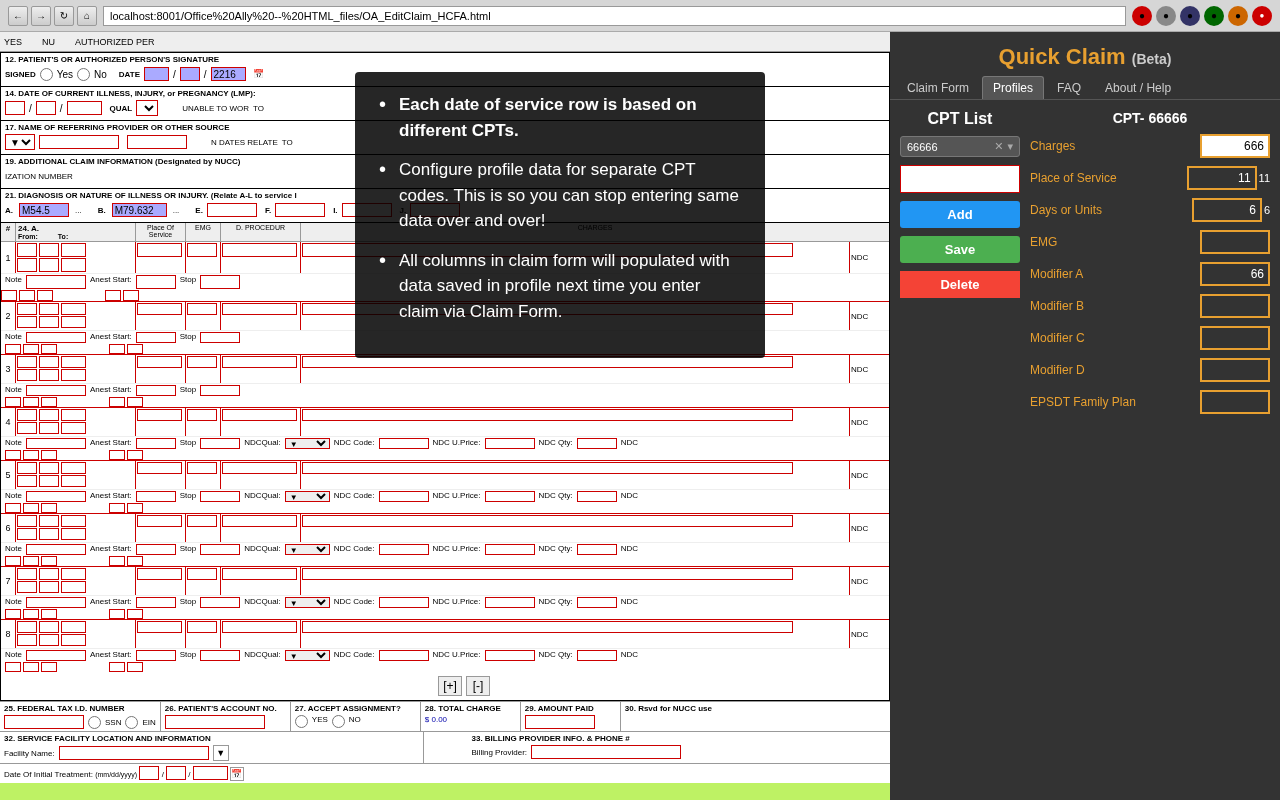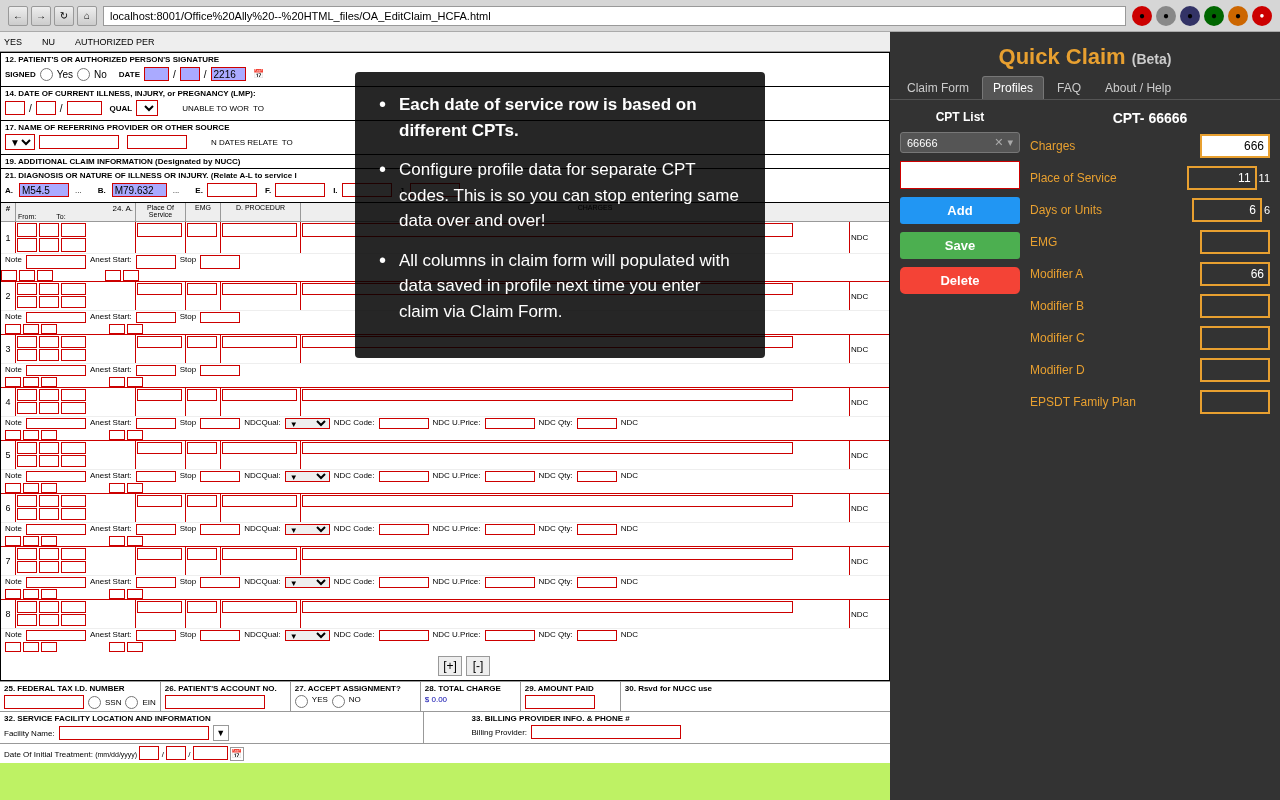--- a/index.html
+++ b/index.html
@@ -25,32 +25,32 @@
     .qc-title { text-align: center; padding: 12px 0 6px; font-size: 22px; color: #e8a030; font-weight: bold; }
     .qc-title span.beta { font-size: 14px; color: #ccc; }
 
     .qc-tabs { display: flex; border-bottom: 1px solid #555; padding: 0 6px; gap: 2px; }
     .qc-tab { padding: 4px 10px; cursor: pointer; font-size: 12px; color: #ccc; border: 1px solid transparent; border-bottom: none; border-radius: 3px 3px 0 0; }
     .qc-tab.active { background: #555; color: #fff; border-color: #777; }
 
     .qc-body { display: flex; flex: 1; padding: 10px; gap: 10px; }
 
     .cpt-list-section { width: 120px; display: flex; flex-direction: column; gap: 8px; }
-    .cpt-list-title { font-size: 12px; font-weight: bold; text-align: center; color: #fff; }
+    .cpt-list-title { font-size: 16px; font-weight: bold; text-align: center; color: #fff; }
 
     .cpt-select { display: flex; align-items: center; background: #555; border: 1px solid #777; border-radius: 3px; padding: 3px 6px; width: 100%; }
     .cpt-select-text { flex: 1; color: #fff; font-size: 11px; }
     .cpt-select-x { color: #aaa; cursor: pointer; margin-right: 4px; font-size: 11px; }
     .cpt-select-arrow { color: #aaa; font-size: 11px; }
 
     .cpt-input-box { border: 1px solid #c00; background: #fff; height: 28px; width: 100%; }
 
     .btn-add { background: #2196F3; color: #fff; border: none; padding: 6px; width: 100%; border-radius: 3px; cursor: pointer; font-size: 13px; font-weight: bold; }
     .btn-save { background: #4CAF50; color: #fff; border: none; padding: 6px; width: 100%; border-radius: 3px; cursor: pointer; font-size: 13px; font-weight: bold; }
-    .btn-delete { background: #f44336; color: #fff; border: none; padding: 6px; width: 100%; border-radius: 5px; cursor: pointer; font-size: 13px; font-weight: bold; }
+    .btn-delete { background: #f44336; color: #fff; border: none; padding: 6px; width: 100%; border-radius: 0; cursor: pointer; font-size: 13px; font-weight: bold; }
 
     .cpt-detail-section { flex: 1; display: flex; flex-direction: column; gap: 0; }
     .cpt-detail-title { font-size: 14px; font-weight: bold; text-align: center; color: #fff; margin-bottom: 8px; }
 
     .field-row { display: flex; align-items: center; margin-bottom: 8px; }
     .field-label { color: #e8a030; font-size: 12px; flex: 1; }
     .field-input { width: 70px; height: 24px; border: 2px solid #e8a030; background: #222; color: #fff; font-size: 12px; padding: 0 4px; text-align: right; }
     .field-input.active-input { background: #fff; color: #000; border-color: #e8a030; }
 
     
@@ -141,20 +141,23 @@
         <select class="cf-select" style="width:30px;"><option>▼</option></select>
         <input class="cf-input" style="width: 80px;" type="text">
         <input class="cf-input" style="width: 60px; margin-left: 4px;" type="text">
         <span style="font-size:8px;margin-left:20px;">N DATES RELATE</span>
         <span style="font-size:8px;">TO</span>
       </div>
     </div>
 
     <div style="border:1px solid #000; border-top:none; padding:2px 4px; background:#fff;">
       <div class="cf-label">19. ADDITIONAL CLAIM INFORMATION (Designated by NUCC)</div>
+      <div class="cf-row">
+        <span style="font-size:8px;">IZATION NUMBER</span>
+      </div>
     </div>
 
     <div style="border:1px solid #000; border-top:none; padding:2px 4px; background:#fff;">
       <div class="cf-label">21. DIAGNOSIS OR NATURE OF ILLNESS OR INJURY. (Relate A-L to service l</div>
       <div class="cf-row">
         <span class="cf-label" style="width:10px;">A.</span>
         <input class="cf-input" style="width: 50px; background: rgb(170, 170, 255);" type="text" value="M54.5">
         <span style="font-size:8px;margin:0 2px;">...</span>
         <span class="cf-label" style="width:10px;margin-left:10px;">B.</span>
         <input class="cf-input" style="width: 55px; background: rgb(170, 170, 255);" type="text" value="M79.632">
@@ -166,21 +169,21 @@
         <span class="cf-label" style="margin-left:4px;">I.</span>
         <input class="cf-input" style="width: 50px;" type="text">
         <span class="cf-label" style="margin-left:4px;">J.</span>
         <input class="cf-input" style="width: 50px;" type="text">
       </div>
     </div>
 
     <div style="border:1px solid #000; border-top:none; background:#fff;">
       <div style="display:flex; border-bottom:1px solid #999; background:#eee;">
         <div style="width:15px; border-right:1px solid #999; font-size:8px; padding:1px; font-weight:bold; text-align:center;">#</div>
-        <div style="flex:0 0 120px; border-right:1px solid #999; font-size:8px; padding:1px 2px; text-align:right;">
+        <div style="flex:0 0 120px; border-right:1px solid #999; font-size:8px; padding:1px 2px; text-align:left;font-weight:bold;">
           <div>24. A.</div>
           <div style="display:flex; gap:20px; font-size:7px;">
             <span>From:</span>
             <span>To:</span>
           </div>
         </div>
         <div style="flex:0 0 50px; border-right:1px solid #999; font-size:7px; padding:1px; text-align:center;">Place Of Service</div>
         <div style="flex:0 0 35px; border-right:1px solid #999; font-size:7px; padding:1px; text-align:center;">EMG</div>
         <div style="flex:0 0 80px; border-right:1px solid #999; font-size:7px; padding:1px; text-align:center;">D. PROCEDUR</div>
         <div style="flex:1; font-size:7px; padding:1px; text-align:center;">CHARGES</div>

